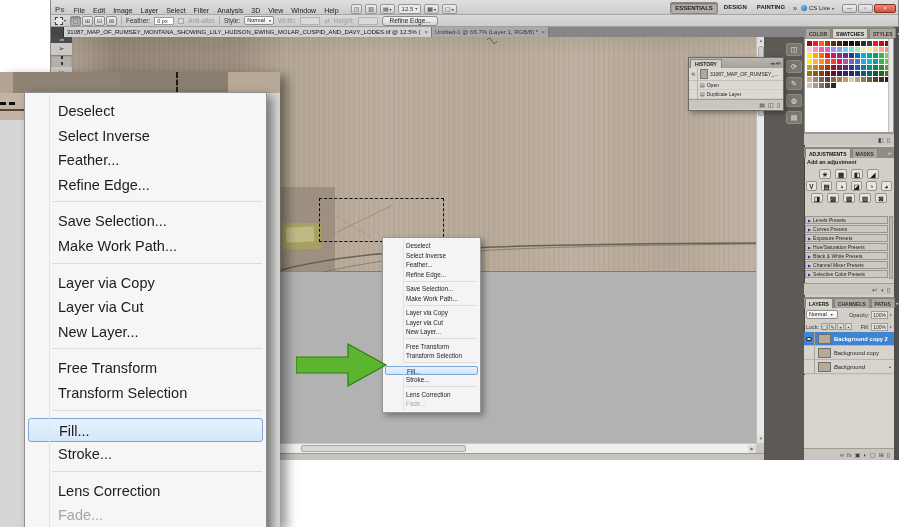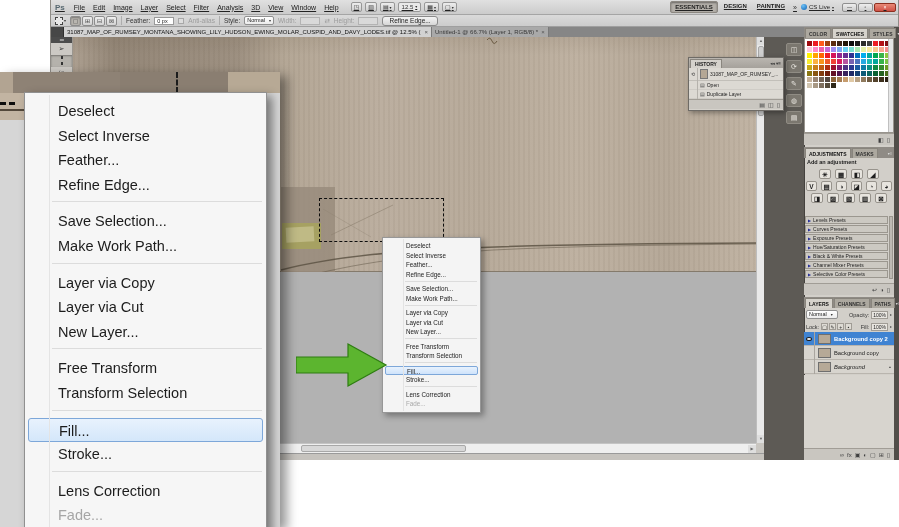--- a/index.html
+++ b/index.html
@@ -5,22 +5,22 @@
   html,body{margin:0;padding:0;background:#fff;}
   *{box-sizing:border-box;}
   .shot{position:relative;width:899px;height:527px;background:#fff;overflow:hidden;
         font-family:"Liberation Sans",sans-serif;-webkit-font-smoothing:antialiased;}
 
   
   .ps-window{position:absolute;left:50px;top:0;width:849px;height:460px;background:#c9c6c1;
              border:1px solid #8e8b86;border-top:none;}
 
   
-  .menubar{position:absolute;left:0;top:0;width:100%;height:15px;display:flex;align-items:center;
-           background:linear-gradient(#e0e0e0,#cbcbcb);border-bottom:1px solid #a5a5a5;font-size:7px;color:#222;text-decoration:underline;}
+  .menubar{position:absolute;left:0;top:0;width:100%;height:15px;display:flex;align-items:flex-end;
+           background:linear-gradient(#e0e0e0,#cbcbcb);border-bottom:1px solid #a5a5a5;font-size:7px;color:#222;}
   .ps-logo{font-weight:bold;font-size:8px;color:#56676f;padding:0 5px 0 4px;}
   .mb-items{display:flex;}
   .mb-item{padding:0 4px;cursor:default;}
   .mb-mid{display:flex;align-items:center;margin-left:8px;gap:3px;}
   .tb-btn{height:10px;min-width:11px;padding:0 2px;background:linear-gradient(#ededed,#cfcfcf);
           border:1px solid #979797;border-radius:2px;font-size:6px;line-height:8px;text-align:center;color:#333;}
   .tb-btn .dd{font-size:4px;margin-left:1px;}
   .zoom-box{height:10px;padding:0 3px;border:1px solid #979797;border-radius:2px;background:#e9e9e9;
             font-size:6px;line-height:8px;color:#333;display:flex;align-items:center;gap:2px;}
   .mb-right{margin-left:auto;display:flex;align-items:center;gap:4px;padding-right:2px;}

